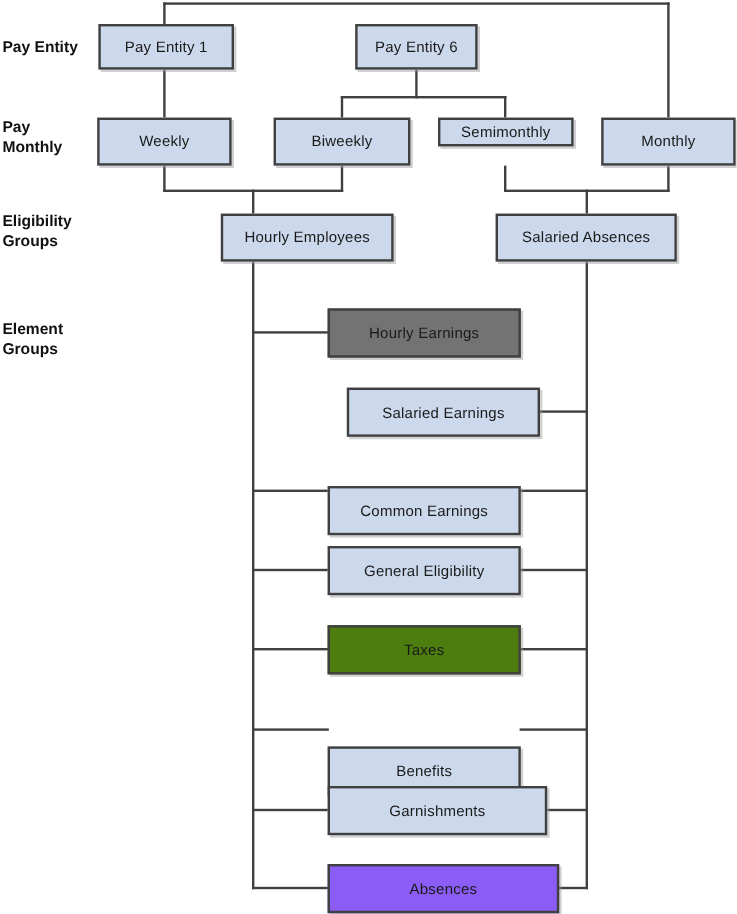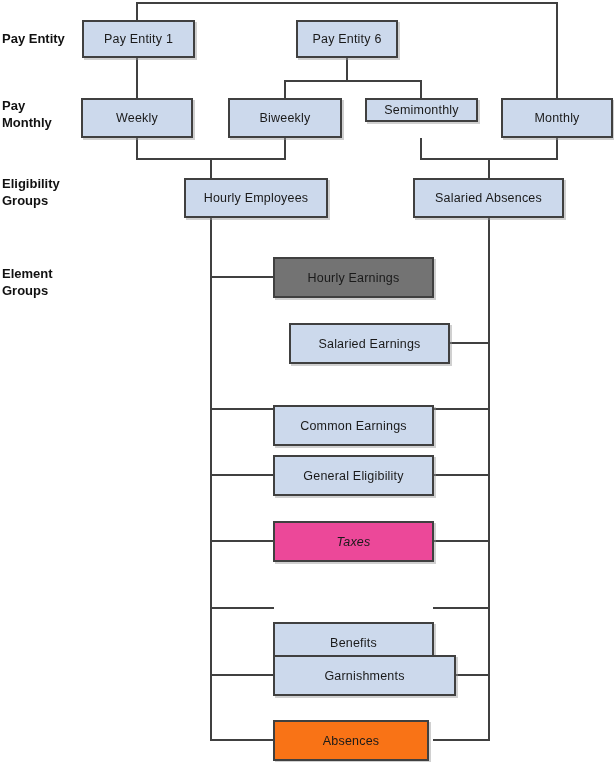--- a/index.html
+++ b/index.html
@@ -95,18 +95,18 @@
       <div class="node" style="left: 81px; top: 98px; width: 112px; height: 40px; background: rgb(204, 217, 236); border-color: rgb(64, 64, 64); color: rgb(26, 26, 26);">Weekly</div>
       <div class="node" style="left: 228px; top: 98px; width: 114px; height: 40px; background: rgb(204, 217, 236); border-color: rgb(64, 64, 64); color: rgb(26, 26, 26);">Biweekly</div>
       <div class="node" style="left: 365px; top: 98px; width: 113px; height: 24px; background: rgb(204, 217, 236); border-color: rgb(64, 64, 64); color: rgb(26, 26, 26);">Semimonthly</div>
       <div class="node" style="left: 501px; top: 98px; width: 112px; height: 40px; background: rgb(204, 217, 236); border-color: rgb(64, 64, 64); color: rgb(26, 26, 26);">Monthly</div>
       <div class="node" style="left: 139px; top: 178px; width: 144px; height: 40px; background: rgb(204, 217, 236); border-color: rgb(64, 64, 64); color: rgb(26, 26, 26); margin-left: 45px;">Hourly Employees</div>
       <div class="node" style="left: 413px; top: 178px; width: 151px; height: 40px; background: rgb(204, 217, 236); border-color: rgb(64, 64, 64); color: rgb(26, 26, 26);">Salaried Absences</div>
       <div class="node" style="left: 273px; top: 257px; width: 161px; height: 41px; background: #737373; border-color: rgb(64, 64, 64); color: rgb(26, 26, 26);">Hourly Earnings</div>
       <div class="node" style="left: 273px; top: 323px; width: 161px; height: 41px; background: rgb(204, 217, 236); border-color: rgb(64, 64, 64); color: rgb(26, 26, 26); margin-left: 16px;">Salaried Earnings</div>
       <div class="node" style="left: 273px; top: 389px; width: 161px; height: 41px; background: rgb(204, 217, 236); border-color: rgb(64, 64, 64); color: rgb(26, 26, 26); margin-top: 16px;">Common Earnings</div>
       <div class="node" style="left: 273px; top: 455px; width: 161px; height: 41px; background: rgb(204, 217, 236); border-color: rgb(64, 64, 64); color: rgb(26, 26, 26);">General Eligibility</div>
-      <div class="node" style="left: 273px; top: 521px; width: 161px; height: 41px; background: #ec4899; border-color: rgb(64, 64, 64); color: rgb(26, 26, 26); font-style: italic;">Taxes</div>
+      <div class="node" style="left: 273px; top: 521px; width: 161px; height: 41px; background: #4d7c0f; border-color: rgb(64, 64, 64); color: rgb(26, 26, 26);">Taxes</div>
       <div class="node" style="left: 273px; top: 588px; width: 161px; height: 41px; background: rgb(204, 217, 236); border-color: rgb(64, 64, 64); color: rgb(26, 26, 26); margin-top: 34px;">Benefits</div>
       <div class="node" style="left: 273px; top: 655px; width: 183px; height: 41px; background: rgb(204, 217, 236); border-color: rgb(64, 64, 64); color: rgb(26, 26, 26);">Garnishments</div>
-      <div class="node" style="left: 273px; top: 720px; width: 156px; height: 41px; background: #f97316; border-color: rgb(64, 64, 64); color: rgb(26, 26, 26);">Absences</div>
+      <div class="node" style="left: 273px; top: 720px; width: 193px; height: 41px; background: #8b5cf6; border-color: rgb(64, 64, 64); color: rgb(26, 26, 26);">Absences</div>
     </div>
 </div>
 
 </body></html>

